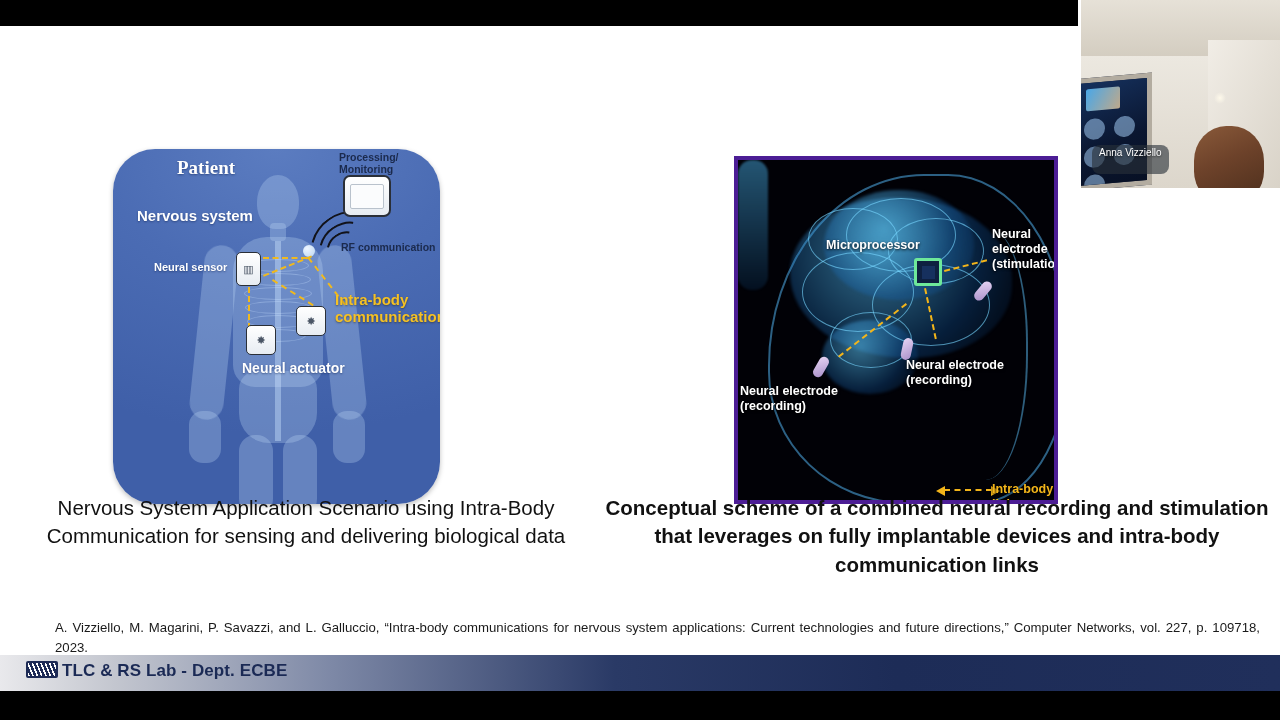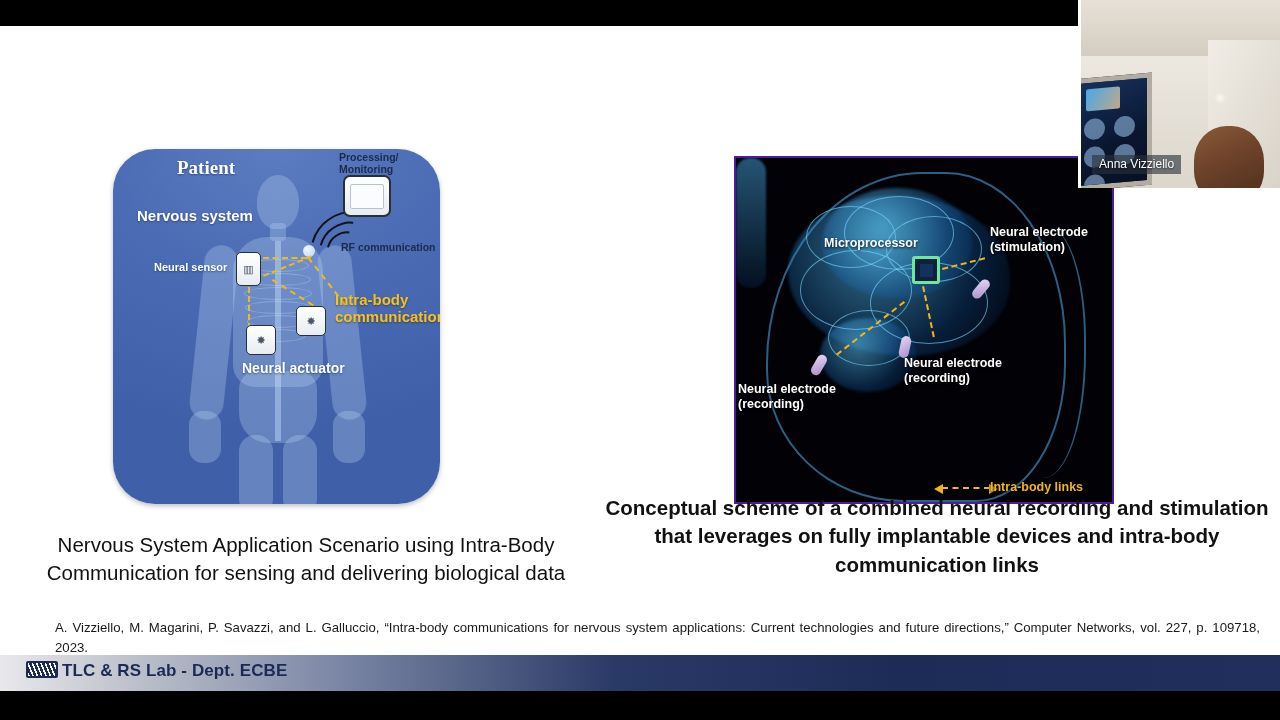--- a/index.html
+++ b/index.html
@@ -90,22 +90,22 @@
   #arc2 { left: 205px; top: 74px; width: 56px; height: 48px; }
   #arc3 { left: 213px; top: 83px; width: 38px; height: 34px; }
 
   
   .ibc-line { position: absolute; height: 0; border-top: 2.4px dashed #f0b91e; transform-origin: 0 0; }
   .node-dot { position: absolute; width: 12px; height: 12px; border-radius: 50%;
               background: radial-gradient(circle at 35% 30%, #eef6ff, #b9d5f2); }
 
   
   #fig-right {
-    position: absolute; left: 734px; top: 130px; width: 380px; height: 348px;
-    background: #010106; overflow: hidden; border: 2px solid #4c1d95;
+    position: absolute; left: 734px; top: 130px; width: 324px; height: 348px;
+    background: #010106; overflow: hidden; border: 4px solid #4c1d95;
   }
   #head-outline {
     position: absolute; left: 30px; top: 14px; width: 300px; height: 330px;
     border: 2px solid rgba(80,175,235,0.55);
     border-radius: 52% 40% 30% 46% / 58% 52% 42% 40%;
     filter: blur(0.4px);
   }
   #face-profile {
     position: absolute; right: 26px; top: 70px; width: 92px; height: 250px;
     border-right: 2px solid rgba(90,185,240,0.5);
@@ -151,21 +151,21 @@
   .electrode {
     position: absolute; width: 10px; height: 22px; border-radius: 5px;
     background: linear-gradient(135deg, #e8d7f5, #a98fc9);
   }
 
   
   .caption {
     position: absolute; text-align: center; color: #111111;
     font-size: 20.5px; line-height: 1.39;
   }
-  #caption-left  { left: 10px;  top: 468px; width: 592px; margin-top: 37px; }
+  #caption-left  { left: 10px;  top: 468px; width: 592px; }
   #caption-right { left: 604px; top: 468px; width: 666px; font-weight: bold; }
 
   
   #citation {
     position: absolute; left: 55px; top: 592px; width: 1205px;
     font-size: 13.2px; color: #1a1a1a; line-height: 1.52;
     text-align: justify;
   }
 
   
@@ -223,21 +223,21 @@
   #wc-person2 {
     position:absolute; right:50px; bottom:-8px; width:30px; height:40px;
     border-radius: 50% 50% 30% 30%;
     background: linear-gradient(160deg,#a9775a,#70452c);
   }
   #wc-light { position:absolute; right:54px; top:92px; width:12px; height:12px; border-radius:50%;
               background: radial-gradient(circle, rgba(255,250,235,0.95), rgba(255,248,230,0) 70%); }
   #wc-name {
     position:absolute; left:14px; bottom:14px;
     background: rgba(40,48,56,0.62);
-    color:#ffffff; font-size:12px; padding:2px 7px 3px; border-radius:0;
+    color:#ffffff; font-size:10px; padding:2px 7px 16px; border-radius:8px;
     white-space:nowrap; text-shadow:0 1px 2px rgba(0,0,0,0.6);
   }
   #wc-border-l { position:absolute; left:0; top:0; width:3px; height:188px; background:#fff; }
 </style>
 </head>
 <body>
 
 <div id="stage">
 
   <div id="slide">

